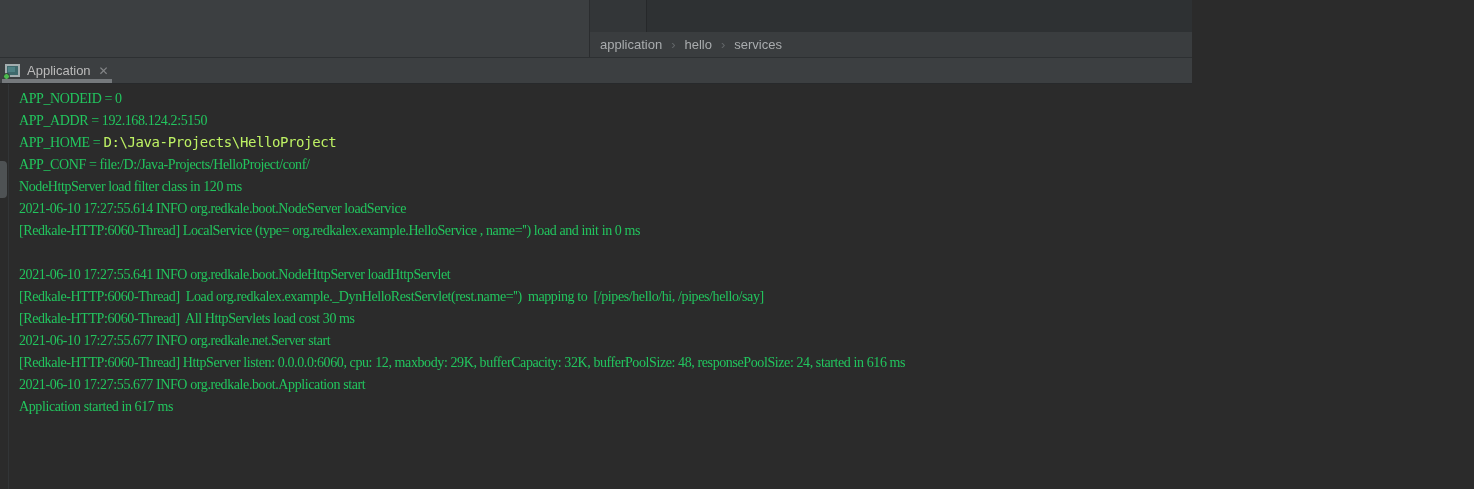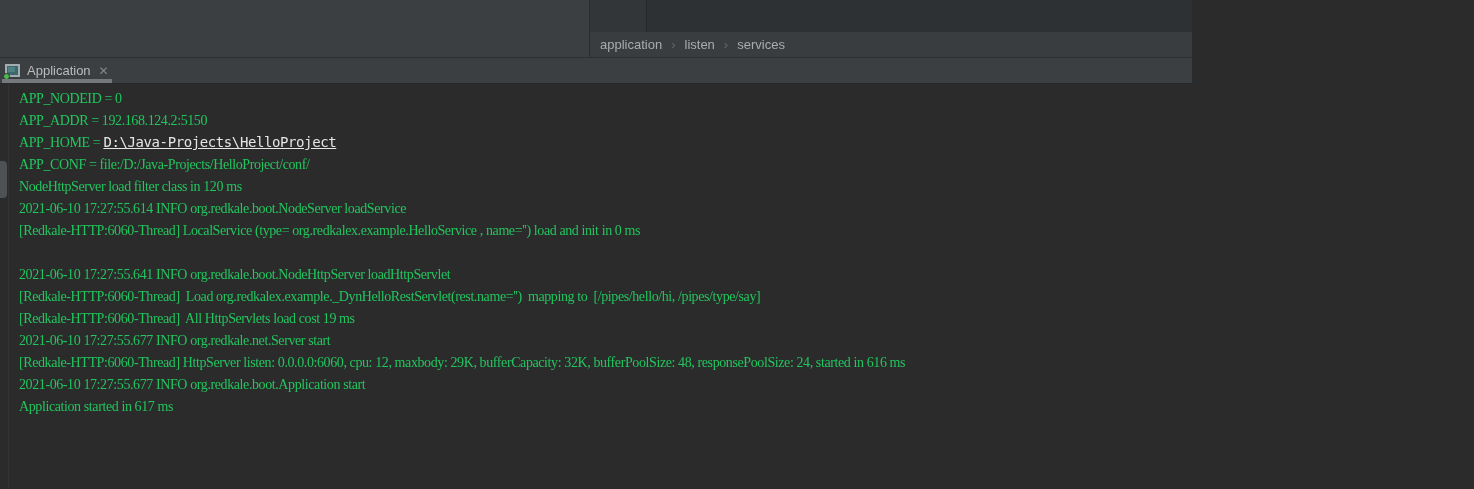--- a/index.html
+++ b/index.html
@@ -94,39 +94,39 @@
     flex: 1; padding: 3px 0 0 10px; overflow: hidden;
   }
   .console-line {
     font-family: "DejaVu Sans Mono", "Liberation Mono", monospace;
     font-size: 14px; letter-spacing: -0.4px;
     line-height: 22px; height: 22px;
     white-space: pre; color: #EE6057;
   }
   .console-line .err { color: #22c55e; font-family: Liberation Serif, serif; }
   .console-line .link {
-    color: #e5e5e5; text-decoration: underline; cursor: pointer;
+    color: #bef264; cursor: pointer;
   }
 </style>
 </head>
 <body>
 
 <div class="app">
 
   <div class="top-row">
     <div class="left-panel"></div>
     <div class="right-panel">
       <div class="editor-strip">
         <div class="editor-gutter"></div>
         <div class="editor-area"></div>
       </div>
       <div class="breadcrumbs">
         <span class="crumb">application</span>
         <span class="crumb-sep">›</span>
-        <span class="crumb">listen</span>
+        <span class="crumb">hello</span>
         <span class="crumb-sep">›</span>
         <span class="crumb">services</span>
       </div>
     </div>
   </div>
 
   <div class="tab-bar">
     <div class="tab">
       <span class="run-icon">
         <span class="frame"></span>
@@ -146,22 +146,22 @@
     <div class="console-output">
         <div class="console-line"><span class="err">APP_NODEID = 0</span></div>
         <div class="console-line"><span class="err">APP_ADDR = 192.168.124.2:5150</span></div>
         <div class="console-line"><span class="err">APP_HOME = </span><span class="link">D:\Java-Projects\HelloProject</span></div>
         <div class="console-line"><span class="err">APP_CONF = file:/D:/Java-Projects/HelloProject/conf/</span></div>
         <div class="console-line"><span class="err">NodeHttpServer load filter class in 120 ms</span></div>
         <div class="console-line"><span class="err">2021-06-10 17:27:55.614 INFO org.redkale.boot.NodeServer loadService</span></div>
         <div class="console-line"><span class="err">[Redkale-HTTP:6060-Thread] LocalService (type= org.redkalex.example.HelloService , name='') load and init in 0 ms</span></div>
         <div class="console-line">&nbsp;</div>
         <div class="console-line"><span class="err">2021-06-10 17:27:55.641 INFO org.redkale.boot.NodeHttpServer loadHttpServlet</span></div>
-        <div class="console-line"><span class="err">[Redkale-HTTP:6060-Thread]  Load org.redkalex.example._DynHelloRestServlet(rest.name='')  mapping to  [/pipes/hello/hi, /pipes/type/say]</span></div>
-        <div class="console-line"><span class="err">[Redkale-HTTP:6060-Thread]  All HttpServlets load cost 19 ms</span></div>
+        <div class="console-line"><span class="err">[Redkale-HTTP:6060-Thread]  Load org.redkalex.example._DynHelloRestServlet(rest.name='')  mapping to  [/pipes/hello/hi, /pipes/hello/say]</span></div>
+        <div class="console-line"><span class="err">[Redkale-HTTP:6060-Thread]  All HttpServlets load cost 30 ms</span></div>
         <div class="console-line"><span class="err">2021-06-10 17:27:55.677 INFO org.redkale.net.Server start</span></div>
         <div class="console-line"><span class="err">[Redkale-HTTP:6060-Thread] HttpServer listen: 0.0.0.0:6060, cpu: 12, maxbody: 29K, bufferCapacity: 32K, bufferPoolSize: 48, responsePoolSize: 24, started in 616 ms</span></div>
         <div class="console-line"><span class="err">2021-06-10 17:27:55.677 INFO org.redkale.boot.Application start</span></div>
         <div class="console-line"><span class="err">Application started in 617 ms</span></div>
       </div>
   </div>
 
 </div>
 
 </body></html>

